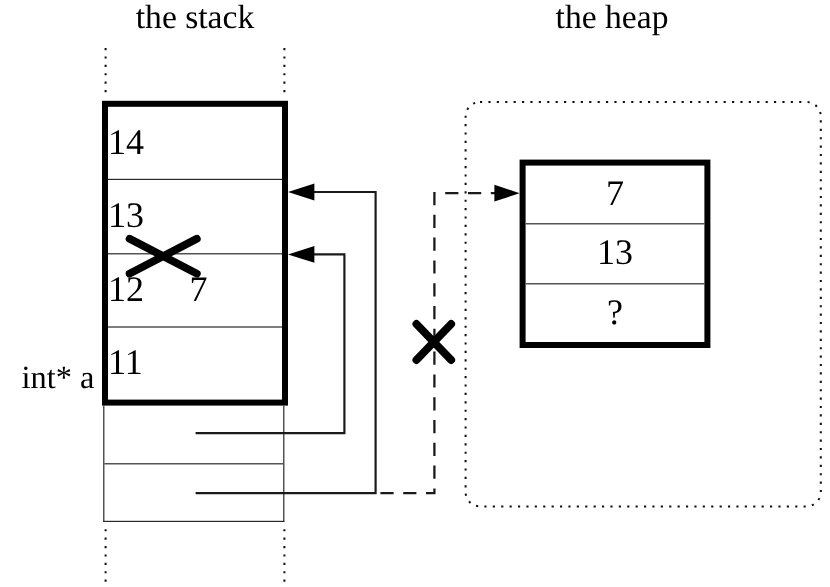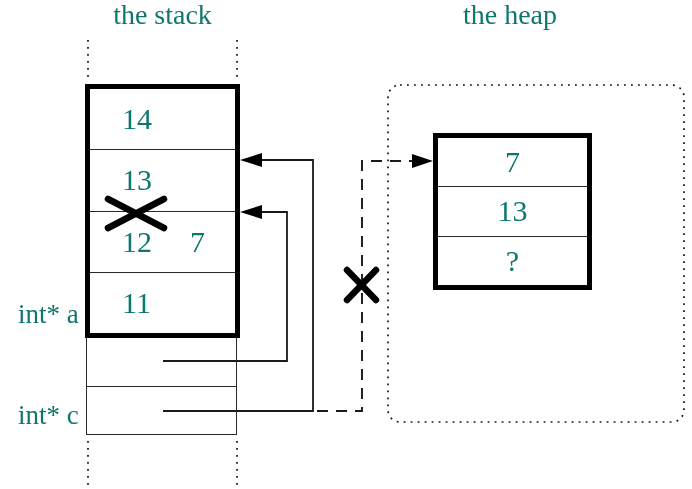--- a/index.html
+++ b/index.html
@@ -1,42 +1,42 @@
 <!DOCTYPE html>
 <html><head>
 <meta charset="utf-8">
 <style>
   html,body{margin:0;padding:0;background:#fff;}
   .canvas{
     position:relative;
     width:692px;height:489px;
     background:#fff;
     font-family:"Liberation Serif","DejaVu Serif",serif;
-    color:#0f766e;
+    color:#000000;
     overflow:hidden;
   }
   .title{
     position:absolute;
     font-size:28px;
     text-align:center;
     white-space:nowrap;
     line-height:28px;
   }
   .stack-title{left:85px;top:1px;width:155px;}
   .heap-title{left:400px;top:1px;width:220px;}
 
   .stack-box{
     position:absolute;left:85px;top:84px;width:155px;height:254px;
     border:5px solid #000;box-sizing:border-box;
     display:flex;flex-direction:column;
     background:#fff;
   }
   .stack-box .cell{
     flex:1;display:flex;align-items:center;
-    padding-left:32px;font-size:30px;
+    font-size:30px;
   }
   .stack-box .cell + .cell{border-top:1.6px solid #2a2a2a;}
   .newval{margin-left:38px;}
 
   .stack-lower{
     position:absolute;left:86px;top:338px;width:151px;height:97px;
     border-left:1.6px solid #2a2a2a;border-right:1.6px solid #2a2a2a;
     border-bottom:1.6px solid #2a2a2a;box-sizing:border-box;
     display:flex;flex-direction:column;
   }
@@ -95,21 +95,20 @@
       <span>11</span>
     </div>
   </div>
 
   <div class="stack-lower">
     <div class="lcell"></div>
     <div class="lcell"></div>
   </div>
 
   <div class="ptr-label ptr-a">int* a</div>
-  <div class="ptr-label ptr-c">int* c</div>
 
   <div class="heap-box">
     <div class="cell">
       <span>7</span>
     </div>
     <div class="cell">
       <span>13</span>
     </div>
     <div class="cell">
       <span>?</span>

